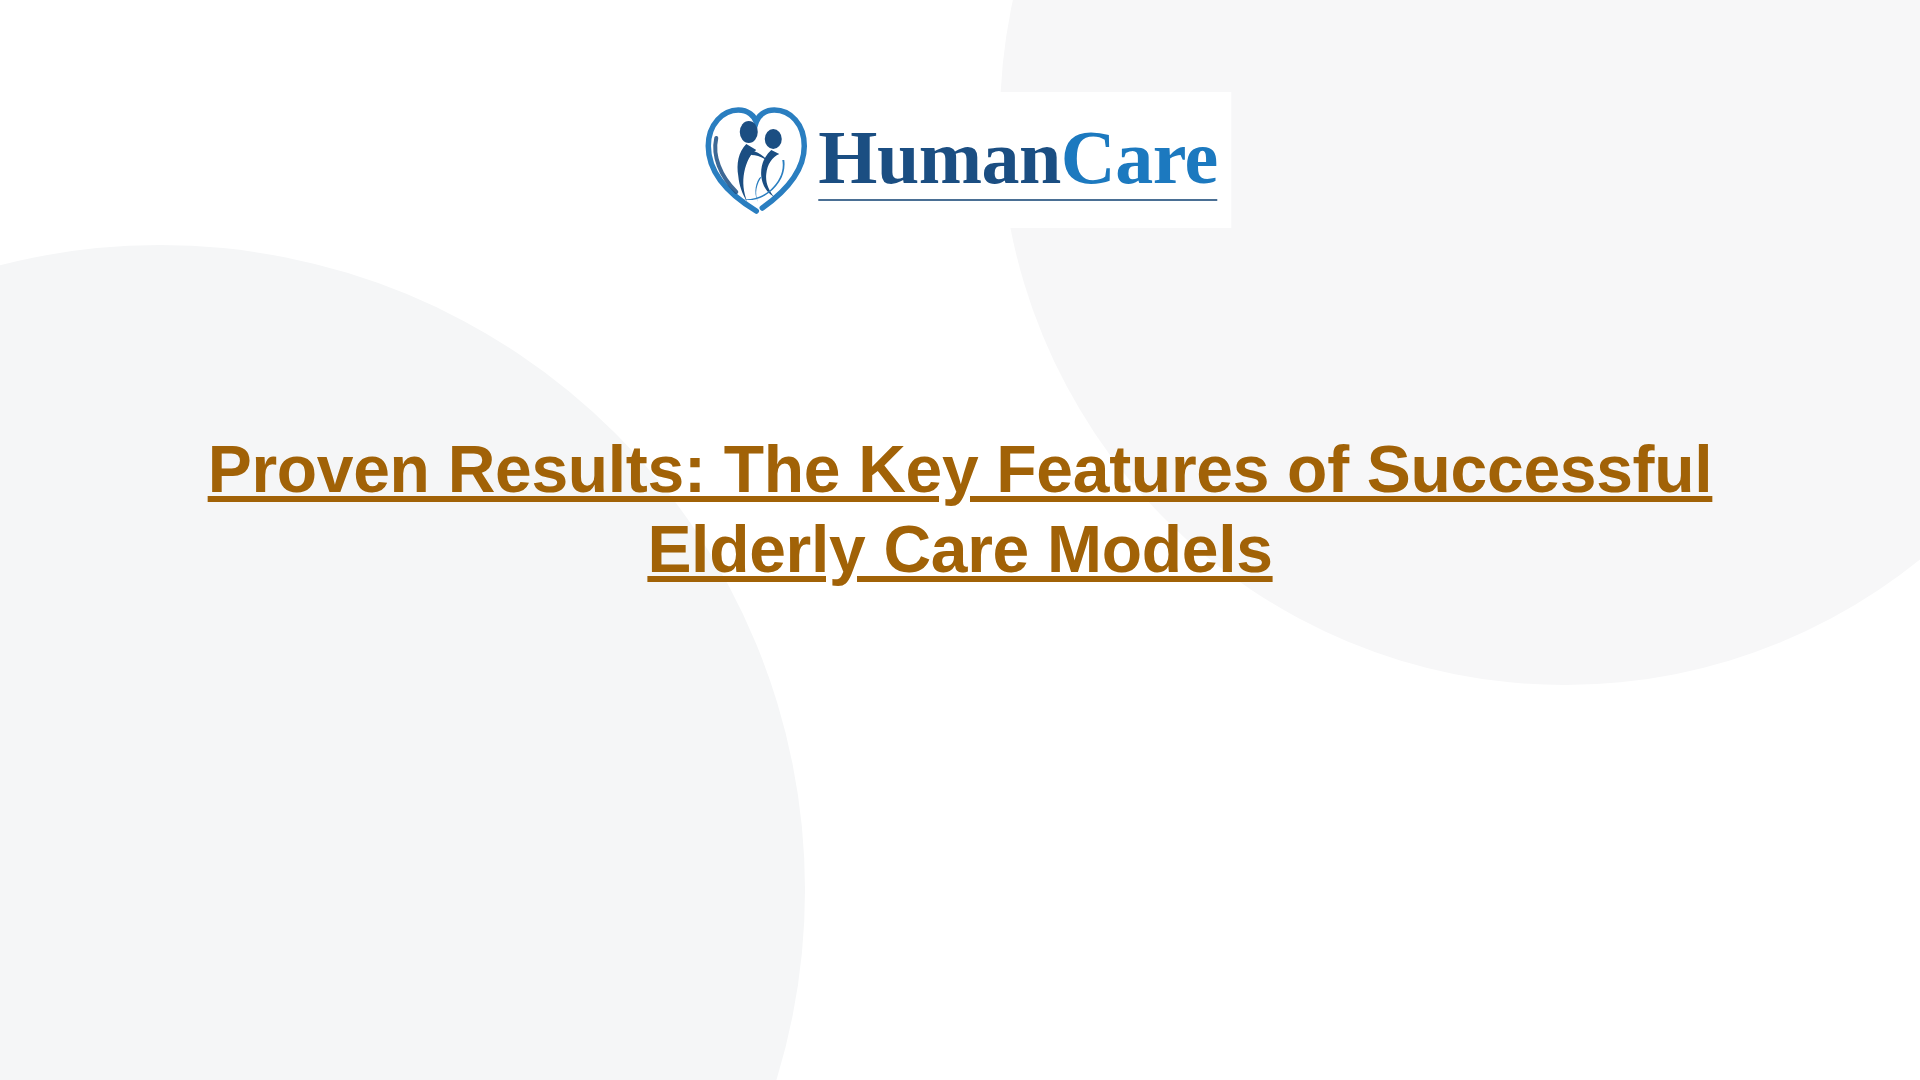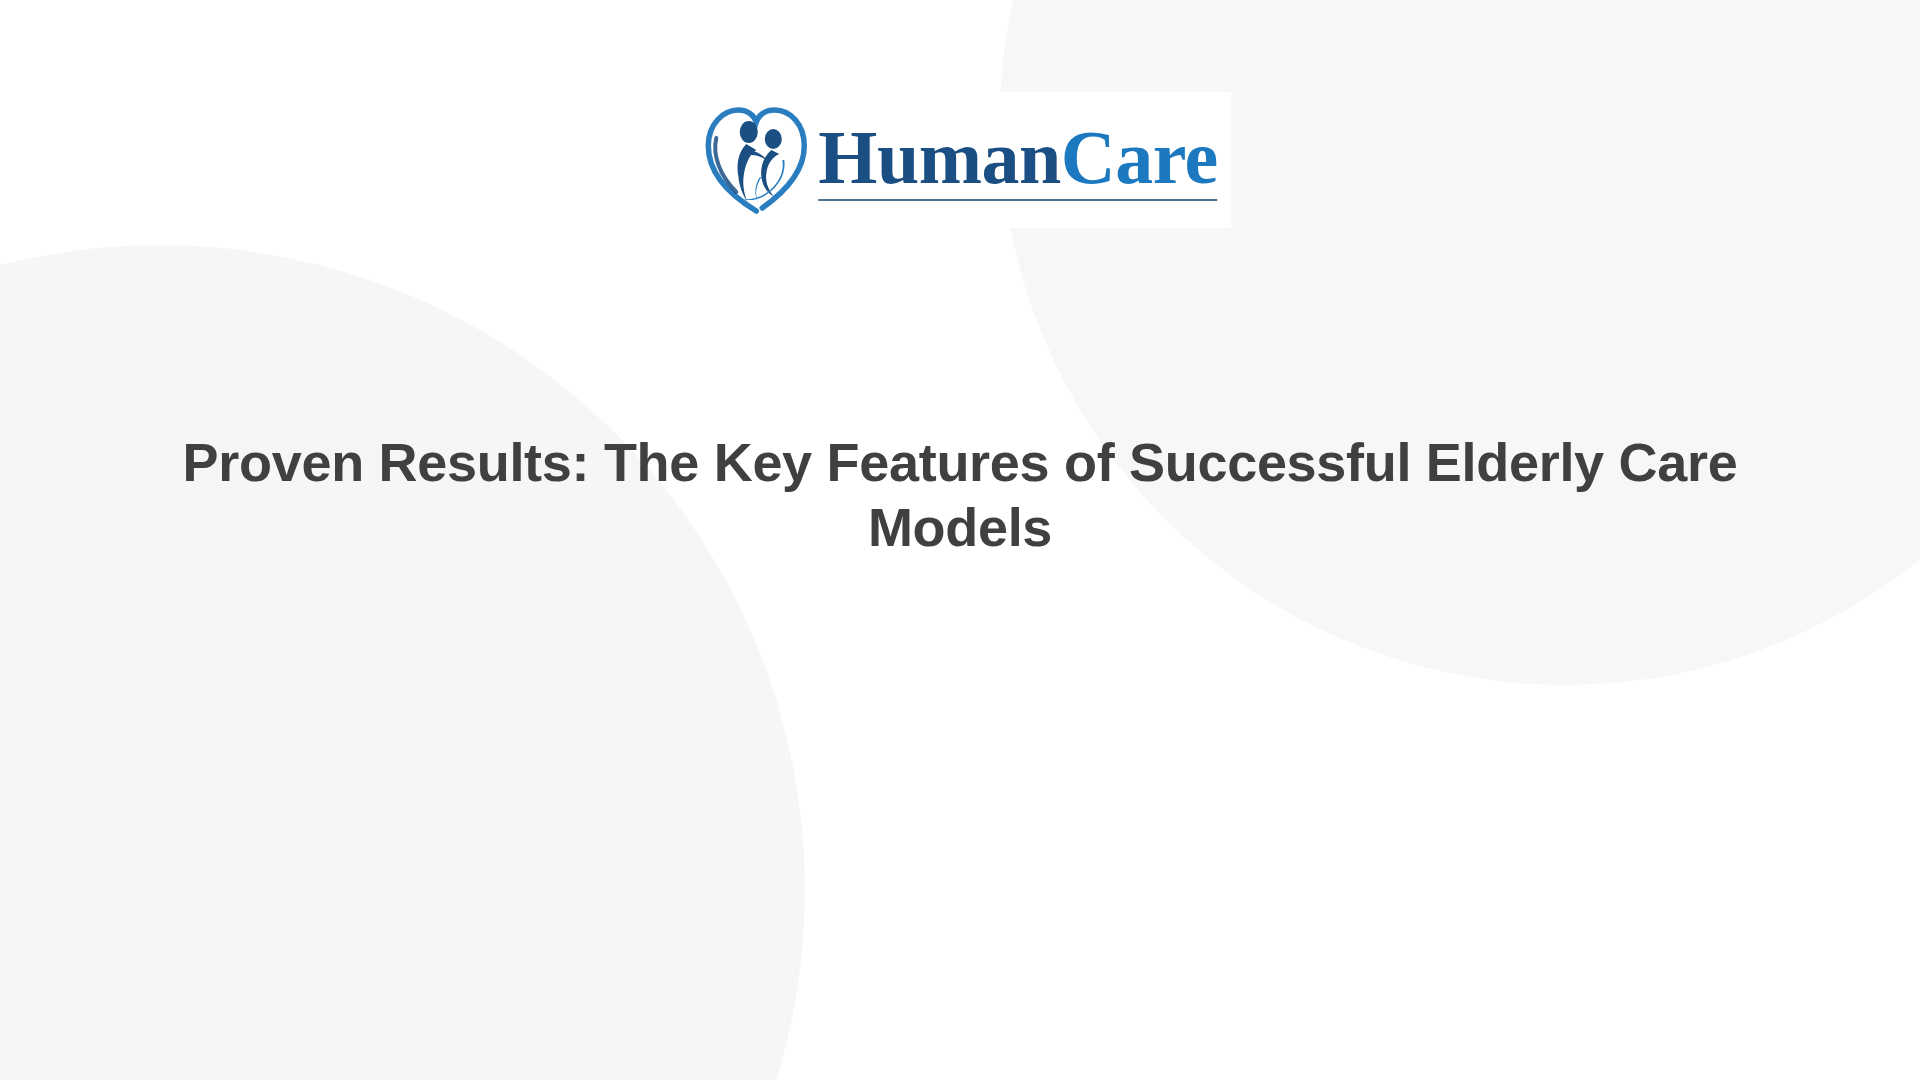--- a/index.html
+++ b/index.html
@@ -107,24 +107,25 @@
     left: 50%;
     top: 430px;
     transform: translateX(-50%);
     width: 1560px;
     text-align: center;
   }
   .slide-title {
     margin: 0;
     font-family: "Liberation Sans", sans-serif;
     font-weight: bold;
-    font-size: 54px;
+    font-size: 66px;
     line-height: 1.21;
-    color: #404040;
+    color: #a16207;
     letter-spacing: -0.3px;
+    text-decoration: underline;
   }
 
   
   .footer-wrap {
     position: absolute;
     left: 50%;
     top: 920px;
     transform: translateX(-50%);
     text-align: center;
   }

